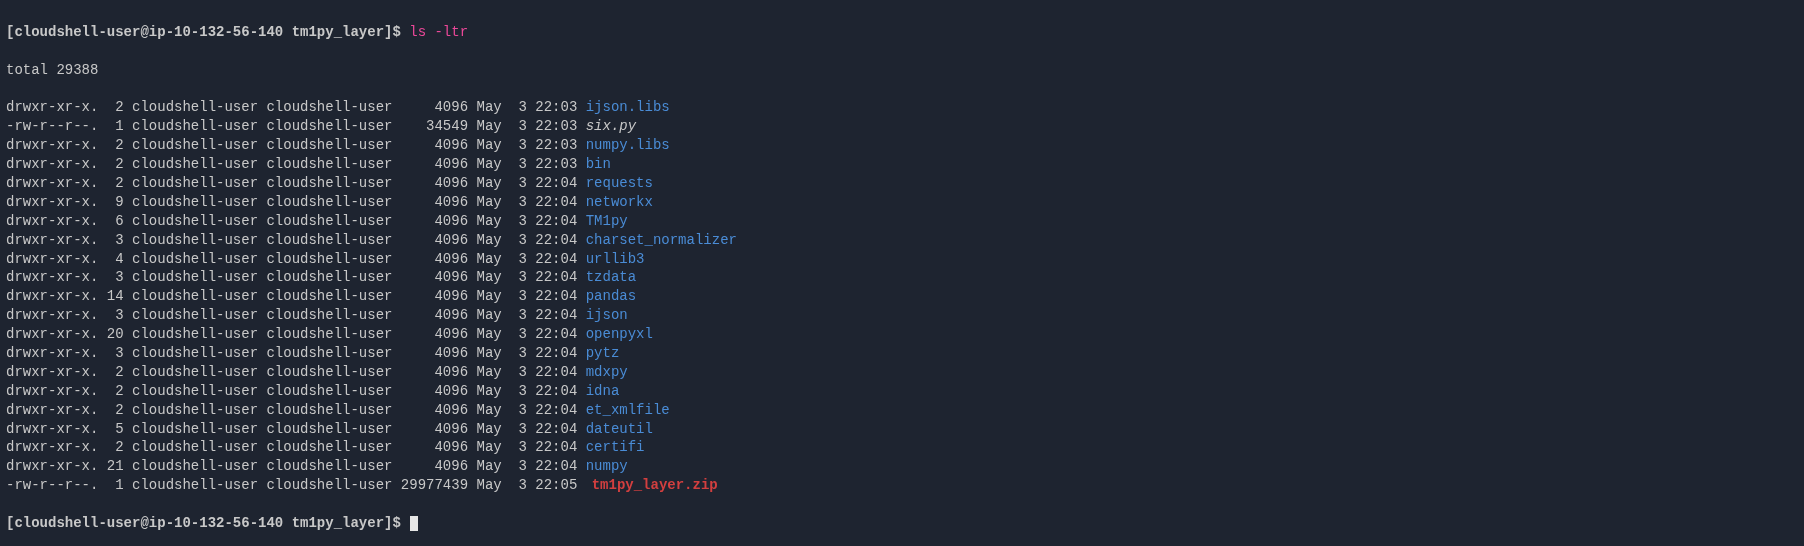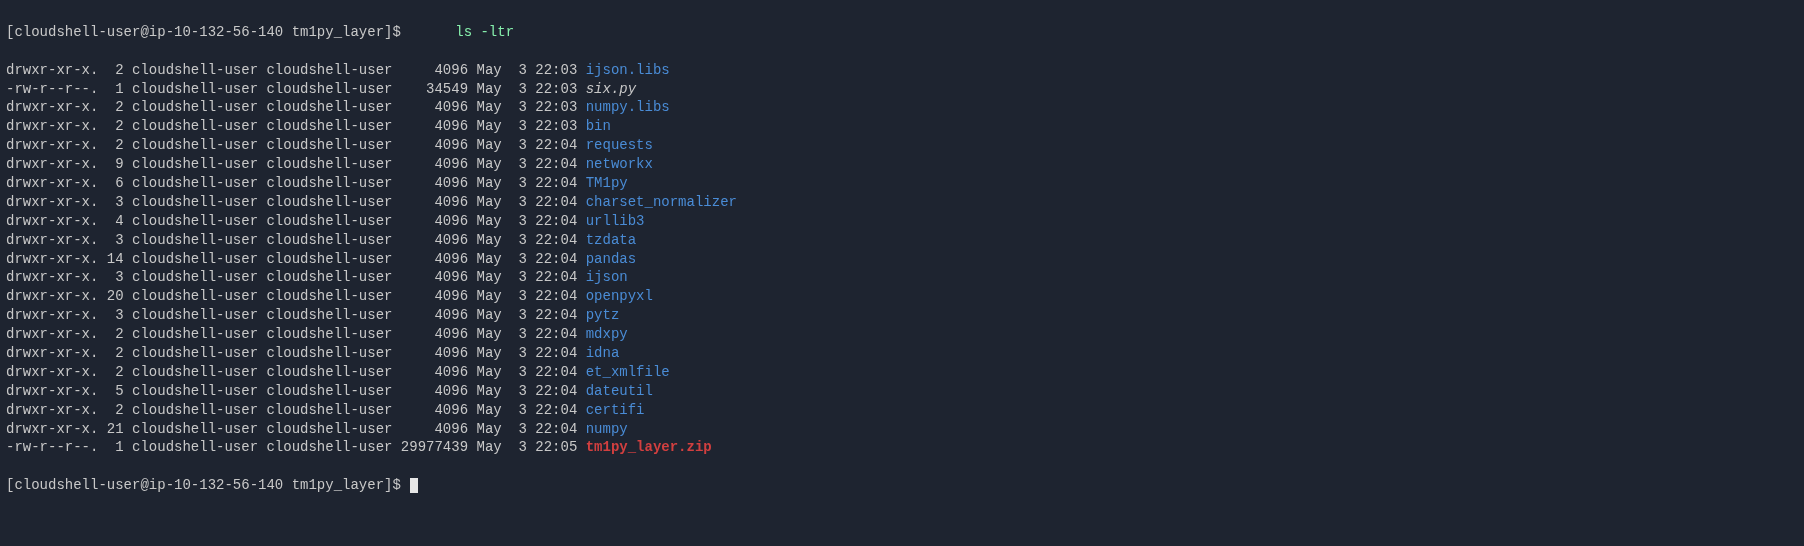--- a/index.html
+++ b/index.html
@@ -11,36 +11,37 @@
     font-size: 14px;
     line-height: 1.35;
     width: 1804px;
     height: 546px;
     overflow: hidden;
   }
   .terminal {
     padding: 4px 6px;
     white-space: pre;
   }
-  .prompt { color: #c8c8c8; }
-  .cmd    { color: #86efac; margin-left: 46px; }
+  .prompt { color: #c8c8c8; font-weight: bold; }
+  .cmd    { color: #ec4899; }
   .plain  { color: #c8c8c8; }
   .dir    { color: #4a8cd6; font-weight: normal; }
-  .zip    { color: #d23f3f; font-weight: bold; }
+  .zip    { color: #d23f3f; font-weight: bold; margin-left: 6px; }
   .file   { color: #c8c8c8; font-style: italic; }
   .cursor {
     display: inline-block;
     width: 8px;
     height: 15px;
     background: #e6e6e6;
     vertical-align: text-bottom;
     margin-left: 1px;
   }
   .row { display: block; }
 </style>
 </head>
 <body>
 
 <div class="terminal">
 <span class="row"><span class="prompt">[cloudshell-user@ip-10-132-56-140 tm1py_layer]$ </span><span class="cmd">ls -ltr</span></span>
+<span class="row plain">total 29388</span>
 <div id="listing"><span class="row"><span class="plain">drwxr-xr-x.  2 cloudshell-user cloudshell-user     4096 May  3 22:03 </span><span class="dir">ijson.libs</span></span><span class="row"><span class="plain">-rw-r--r--.  1 cloudshell-user cloudshell-user    34549 May  3 22:03 </span><span class="file">six.py</span></span><span class="row"><span class="plain">drwxr-xr-x.  2 cloudshell-user cloudshell-user     4096 May  3 22:03 </span><span class="dir">numpy.libs</span></span><span class="row"><span class="plain">drwxr-xr-x.  2 cloudshell-user cloudshell-user     4096 May  3 22:03 </span><span class="dir">bin</span></span><span class="row"><span class="plain">drwxr-xr-x.  2 cloudshell-user cloudshell-user     4096 May  3 22:04 </span><span class="dir">requests</span></span><span class="row"><span class="plain">drwxr-xr-x.  9 cloudshell-user cloudshell-user     4096 May  3 22:04 </span><span class="dir">networkx</span></span><span class="row"><span class="plain">drwxr-xr-x.  6 cloudshell-user cloudshell-user     4096 May  3 22:04 </span><span class="dir">TM1py</span></span><span class="row"><span class="plain">drwxr-xr-x.  3 cloudshell-user cloudshell-user     4096 May  3 22:04 </span><span class="dir">charset_normalizer</span></span><span class="row"><span class="plain">drwxr-xr-x.  4 cloudshell-user cloudshell-user     4096 May  3 22:04 </span><span class="dir">urllib3</span></span><span class="row"><span class="plain">drwxr-xr-x.  3 cloudshell-user cloudshell-user     4096 May  3 22:04 </span><span class="dir">tzdata</span></span><span class="row"><span class="plain">drwxr-xr-x. 14 cloudshell-user cloudshell-user     4096 May  3 22:04 </span><span class="dir">pandas</span></span><span class="row"><span class="plain">drwxr-xr-x.  3 cloudshell-user cloudshell-user     4096 May  3 22:04 </span><span class="dir">ijson</span></span><span class="row"><span class="plain">drwxr-xr-x. 20 cloudshell-user cloudshell-user     4096 May  3 22:04 </span><span class="dir">openpyxl</span></span><span class="row"><span class="plain">drwxr-xr-x.  3 cloudshell-user cloudshell-user     4096 May  3 22:04 </span><span class="dir">pytz</span></span><span class="row"><span class="plain">drwxr-xr-x.  2 cloudshell-user cloudshell-user     4096 May  3 22:04 </span><span class="dir">mdxpy</span></span><span class="row"><span class="plain">drwxr-xr-x.  2 cloudshell-user cloudshell-user     4096 May  3 22:04 </span><span class="dir">idna</span></span><span class="row"><span class="plain">drwxr-xr-x.  2 cloudshell-user cloudshell-user     4096 May  3 22:04 </span><span class="dir">et_xmlfile</span></span><span class="row"><span class="plain">drwxr-xr-x.  5 cloudshell-user cloudshell-user     4096 May  3 22:04 </span><span class="dir">dateutil</span></span><span class="row"><span class="plain">drwxr-xr-x.  2 cloudshell-user cloudshell-user     4096 May  3 22:04 </span><span class="dir">certifi</span></span><span class="row"><span class="plain">drwxr-xr-x. 21 cloudshell-user cloudshell-user     4096 May  3 22:04 </span><span class="dir">numpy</span></span><span class="row"><span class="plain">-rw-r--r--.  1 cloudshell-user cloudshell-user 29977439 May  3 22:05 </span><span class="zip">tm1py_layer.zip</span></span></div>
 <span class="row"><span class="prompt">[cloudshell-user@ip-10-132-56-140 tm1py_layer]$ </span><span class="cursor"></span></span>
 </div>
 
 </body></html>

